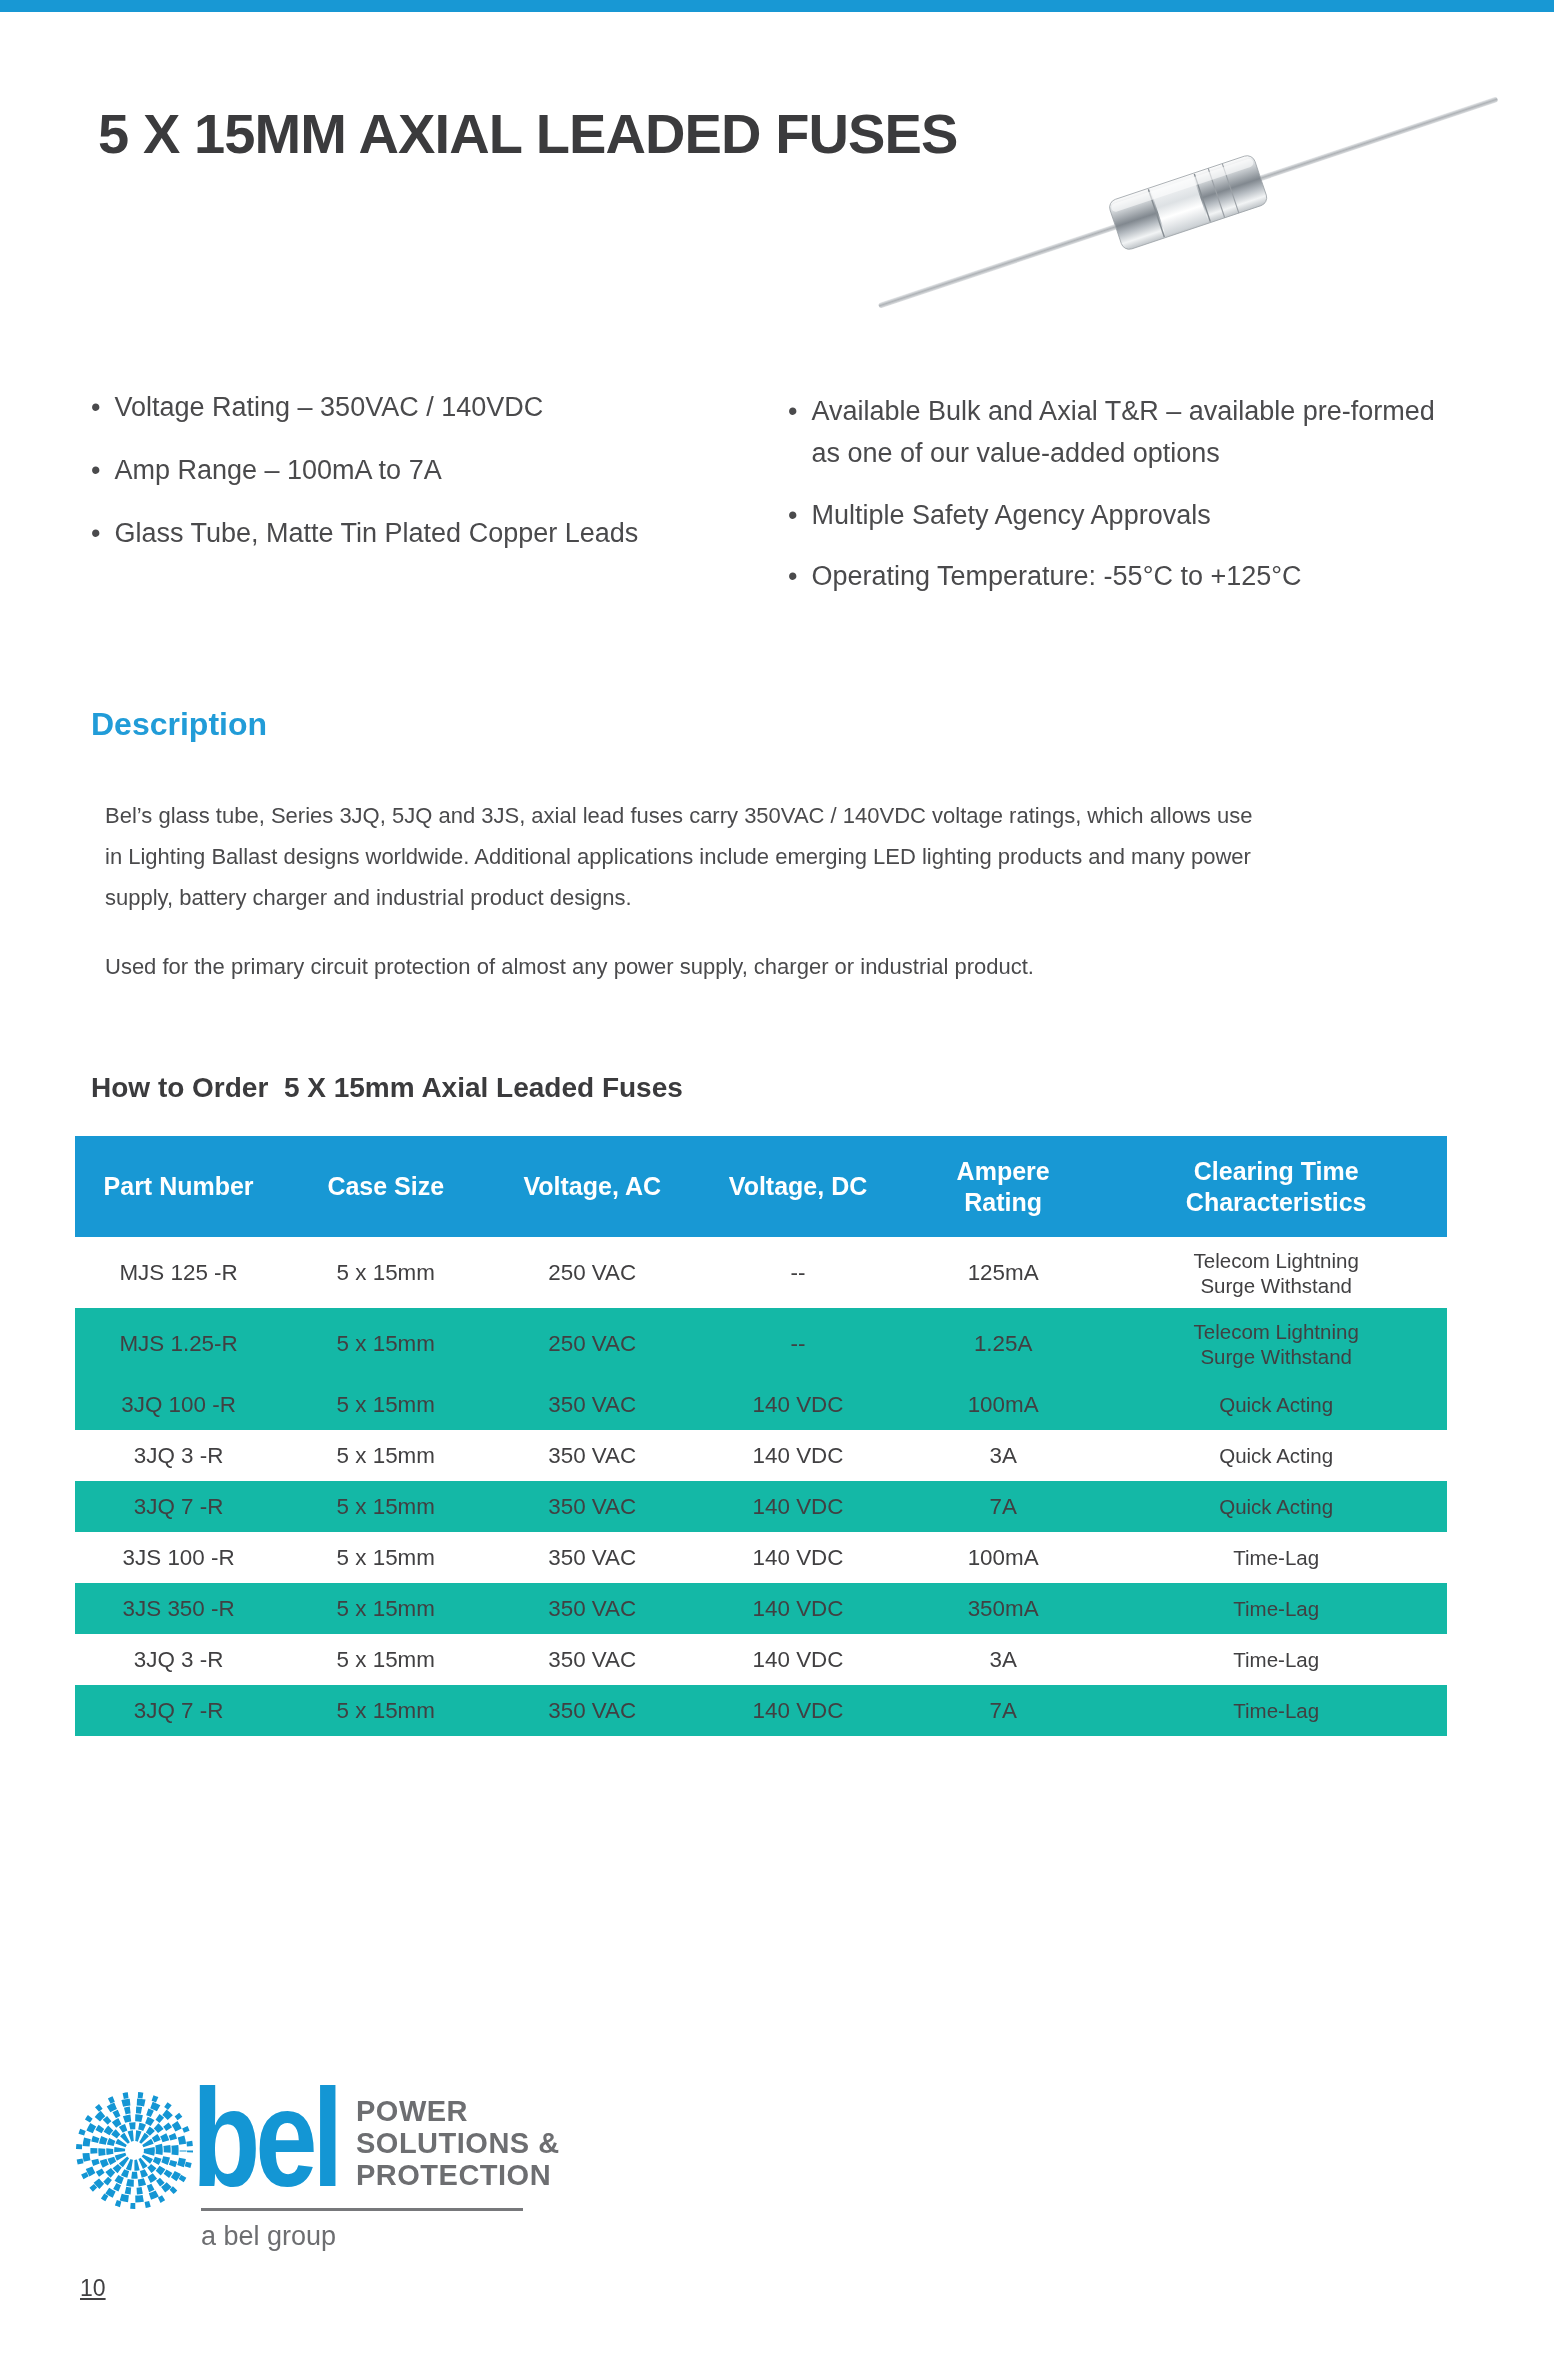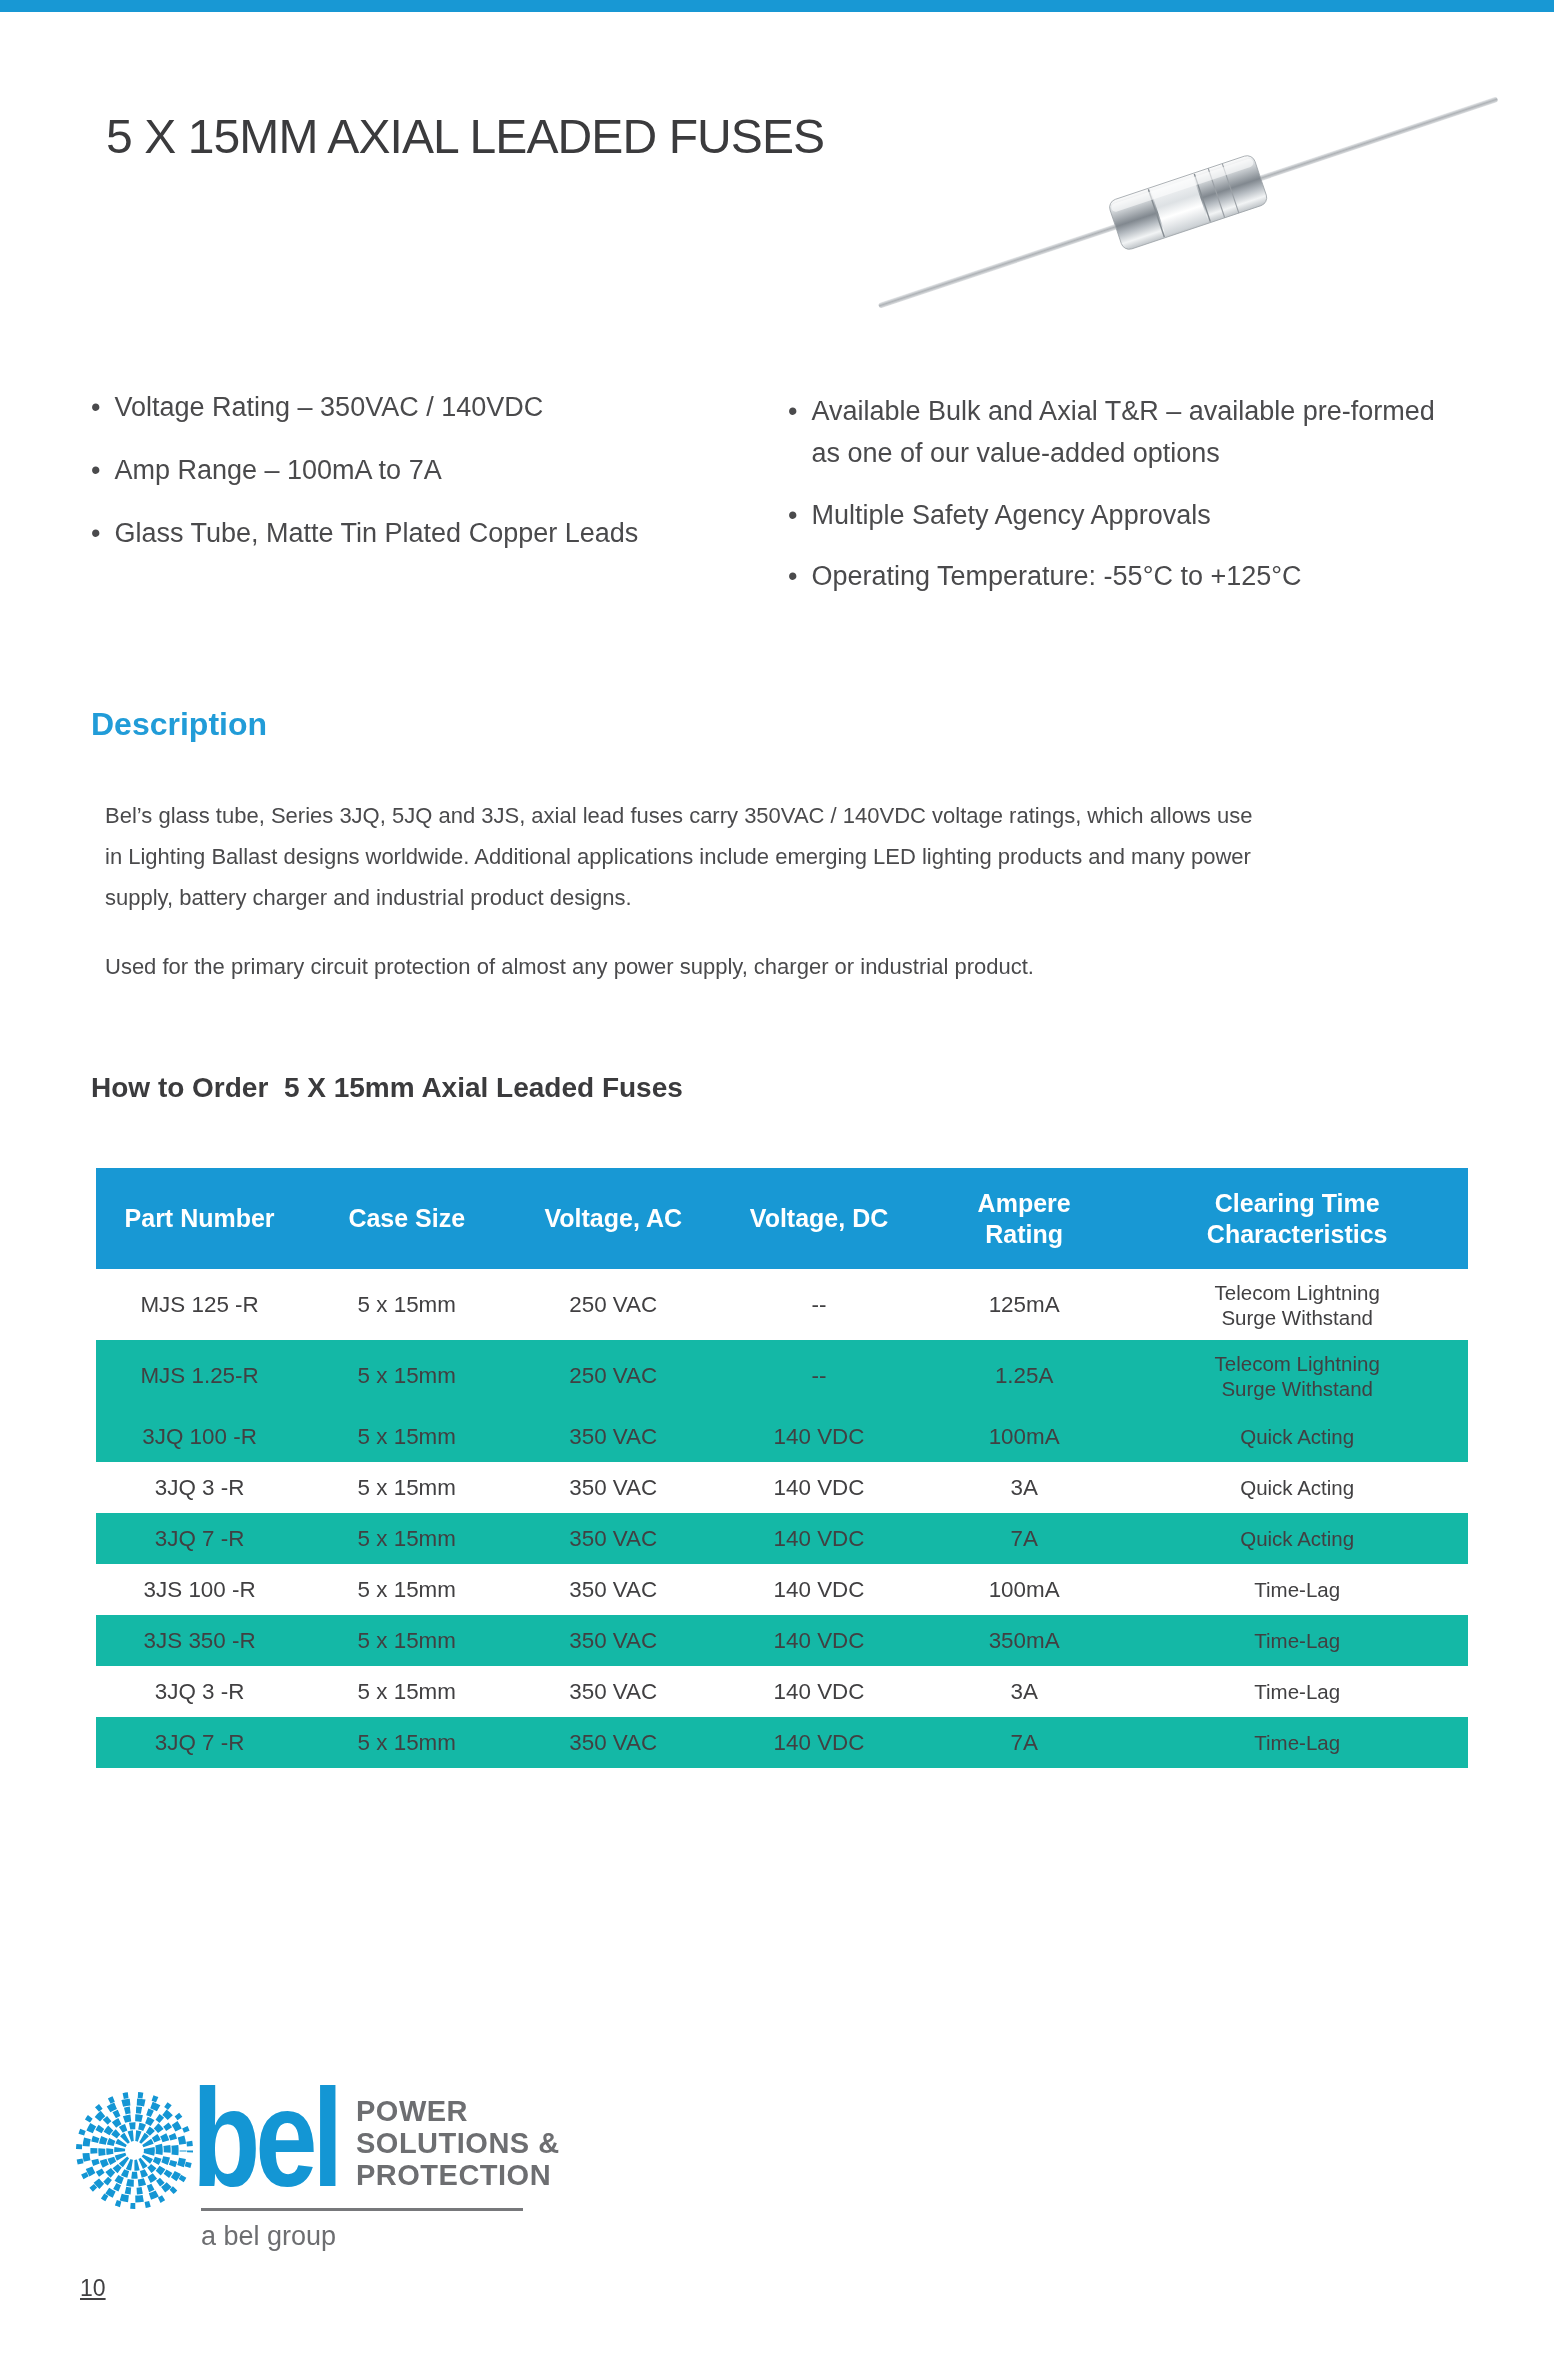--- a/index.html
+++ b/index.html
@@ -1,41 +1,41 @@
 <!DOCTYPE html>
 <html style="font-size:15px"><head>
 <meta charset="utf-8">
 <style>
   html,body{margin:0;padding:0;background:#fff;}
   .page{position:relative;width:1554px;height:2369px;background:#ffffff;overflow:hidden;
         font-family:"Liberation Sans", sans-serif;color:#4a4a4c;}
   .top-bar{position:absolute;left:0;top:0;width:1554px;height:12px;background:#1898d4;}
-  .title{position:absolute;left:90px;top:93px;margin:16px;font-size:48px;font-weight:normal;
+  .title{position:absolute;left:90px;top:93px;margin:8px;font-size:56px;font-weight:bold;
          letter-spacing:-0.9px;color:#3b3b3d;white-space:nowrap;}
   .fuse{position:absolute;left:820px;top:58px;width:727px;height:289px;}
   .sec-h{position:absolute;margin:0;font-size:32px;font-weight:bold;color:#219cd8;white-space:nowrap;}
   .spec-h{left:91px;top:314px;}
   .desc-h{left:91px;top:706px;}
   .spec-cols{position:absolute;left:91px;top:390px;width:1378px;display:flex;}
   .spec-cols ul{list-style:none;margin:0;padding:0;}
   .col-left{width:697px;}
   .col-right{flex:1;}
   .spec-cols li{display:flex;align-items:flex-start;}
   .col-left li{font-size:27px;line-height:34px;margin-bottom:29px;}
   .col-right li{font-size:27px;line-height:42px;margin-bottom:19.6px;}
   .dot{margin-right:14px;}
   .btext{white-space:pre-line;}
   .desc{position:absolute;left:91px;margin:14px;width:1398px;font-size:22px;line-height:41px;
         color:#4a4a4c;white-space:pre-line;}
   .p1{top:781px;}
   .p2{top:932px;}
   .order-h{position:absolute;left:91px;top:1072px;margin:0;font-size:28px;font-weight:bold;
            color:#3b3b3d;white-space:pre;}
-  .order-table{position:absolute;left:96px;top:1136px;width:1372px;border-collapse:collapse;
-               table-layout:fixed;margin-top:32px;}
+  .order-table{position:absolute;left:75px;top:1136px;width:1372px;border-collapse:collapse;
+               table-layout:fixed;}
   .order-table th{background:#1898d4;color:#ffffff;font-size:25px;font-weight:bold;height:101px;
                   vertical-align:middle;text-align:center;white-space:pre-line;line-height:31px;padding:0;}
   .order-table td{font-size:22.4px;color:#414042;text-align:center;vertical-align:middle;
                   white-space:pre-line;padding:0;}
   .order-table td:last-child{font-size:20.5px;line-height:25px;}
   .order-table tr.tall{height:71px;}
   .order-table tr.short{height:51px;}
   .order-table tr.alt{background:#14b8a6;}
   .rosette{position:absolute;left:75px;top:2091px;width:119px;height:119px;}
   .bel-wordmark{position:absolute;left:192px;top:2068px;font-size:140px;font-weight:bold;

